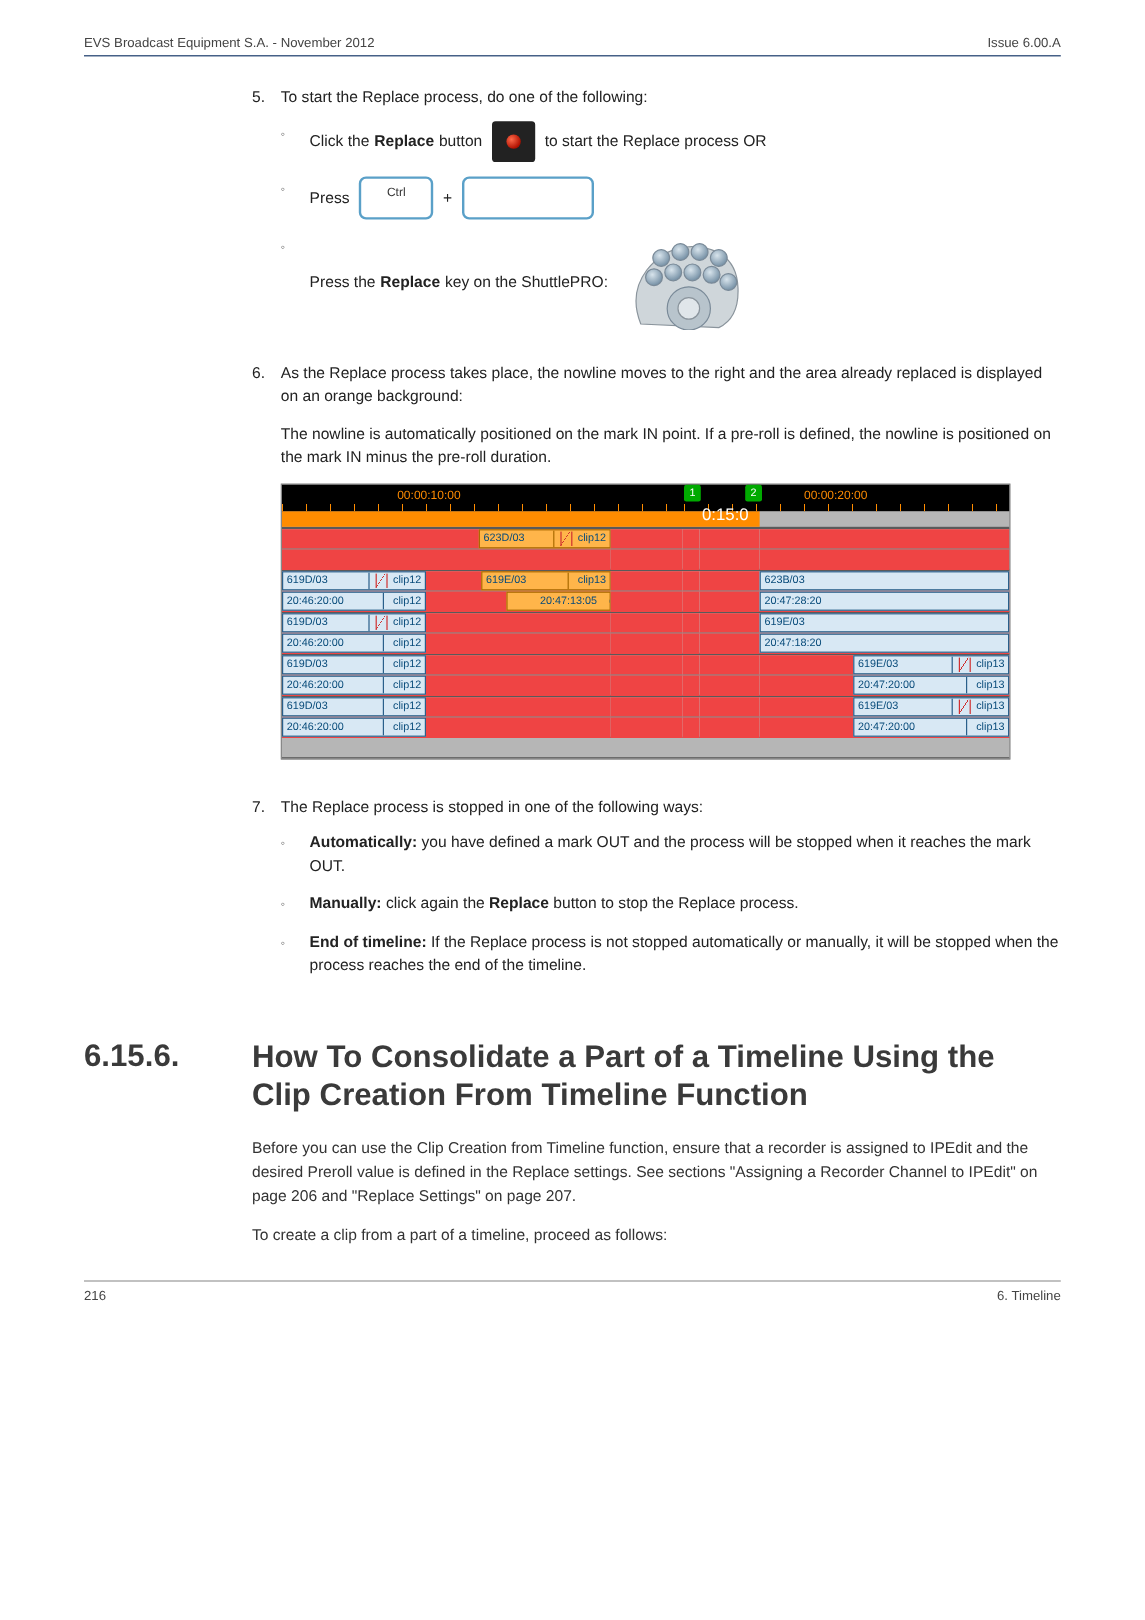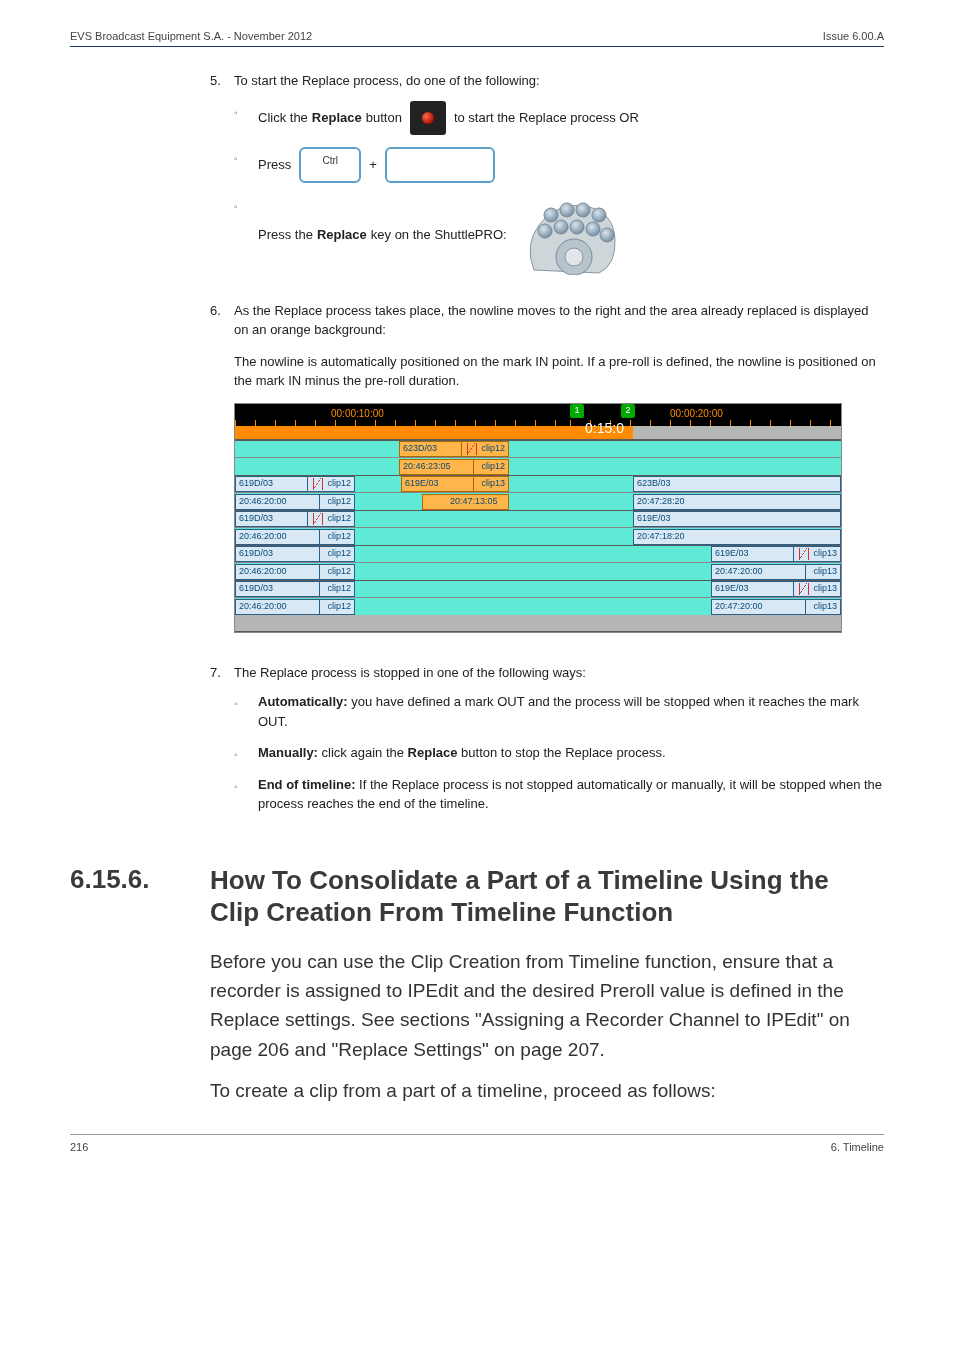--- a/index.html
+++ b/index.html
@@ -186,23 +186,23 @@
   .col-mid1, .col-mid3, .col-left, .col-right { background:#b6b6b6; }
 
   .track {
     height: 34px;
     border-bottom: 1px solid #5a5a5a;
     position: relative;
   }
   .track-half {
     height: 17px;
     display: flex;
-    align-items: flex-end;
+    align-items: flex-start;
     border-bottom: 1px solid #888;
-    background: #5eead4;
+    background: #ef4444;
   }
   .track-half:last-child { border-bottom: none; }
   .clip {
     height: 16px;
     border: 1px solid #2a5f8a;
     background: #d8e8f4;
     display: flex;
     align-items: center;
     justify-content: space-between;
     padding: 0 3px;
@@ -248,21 +248,21 @@
     font-weight: 600;
     color: #3a3a3a;
   }
   .section-title {
     flex: 1;
     font-size: 26px;
     font-weight: 600;
     color: #3a3a3a;
     line-height: 1.25;
   }
-  .body-text { margin-left: 140px; font-size: 19px; line-height: 1.55; }
+  .body-text { margin-left: 140px; font-size: 13px; line-height: 1.55; }
   .body-text p { margin-bottom: 12px; }
 
   .footer {
     display: flex;
     justify-content: space-between;
     font-size: 11px;
     color: #444;
     border-top: 1px solid #999;
     padding-top: 6px;
     margin-top: 28px;

